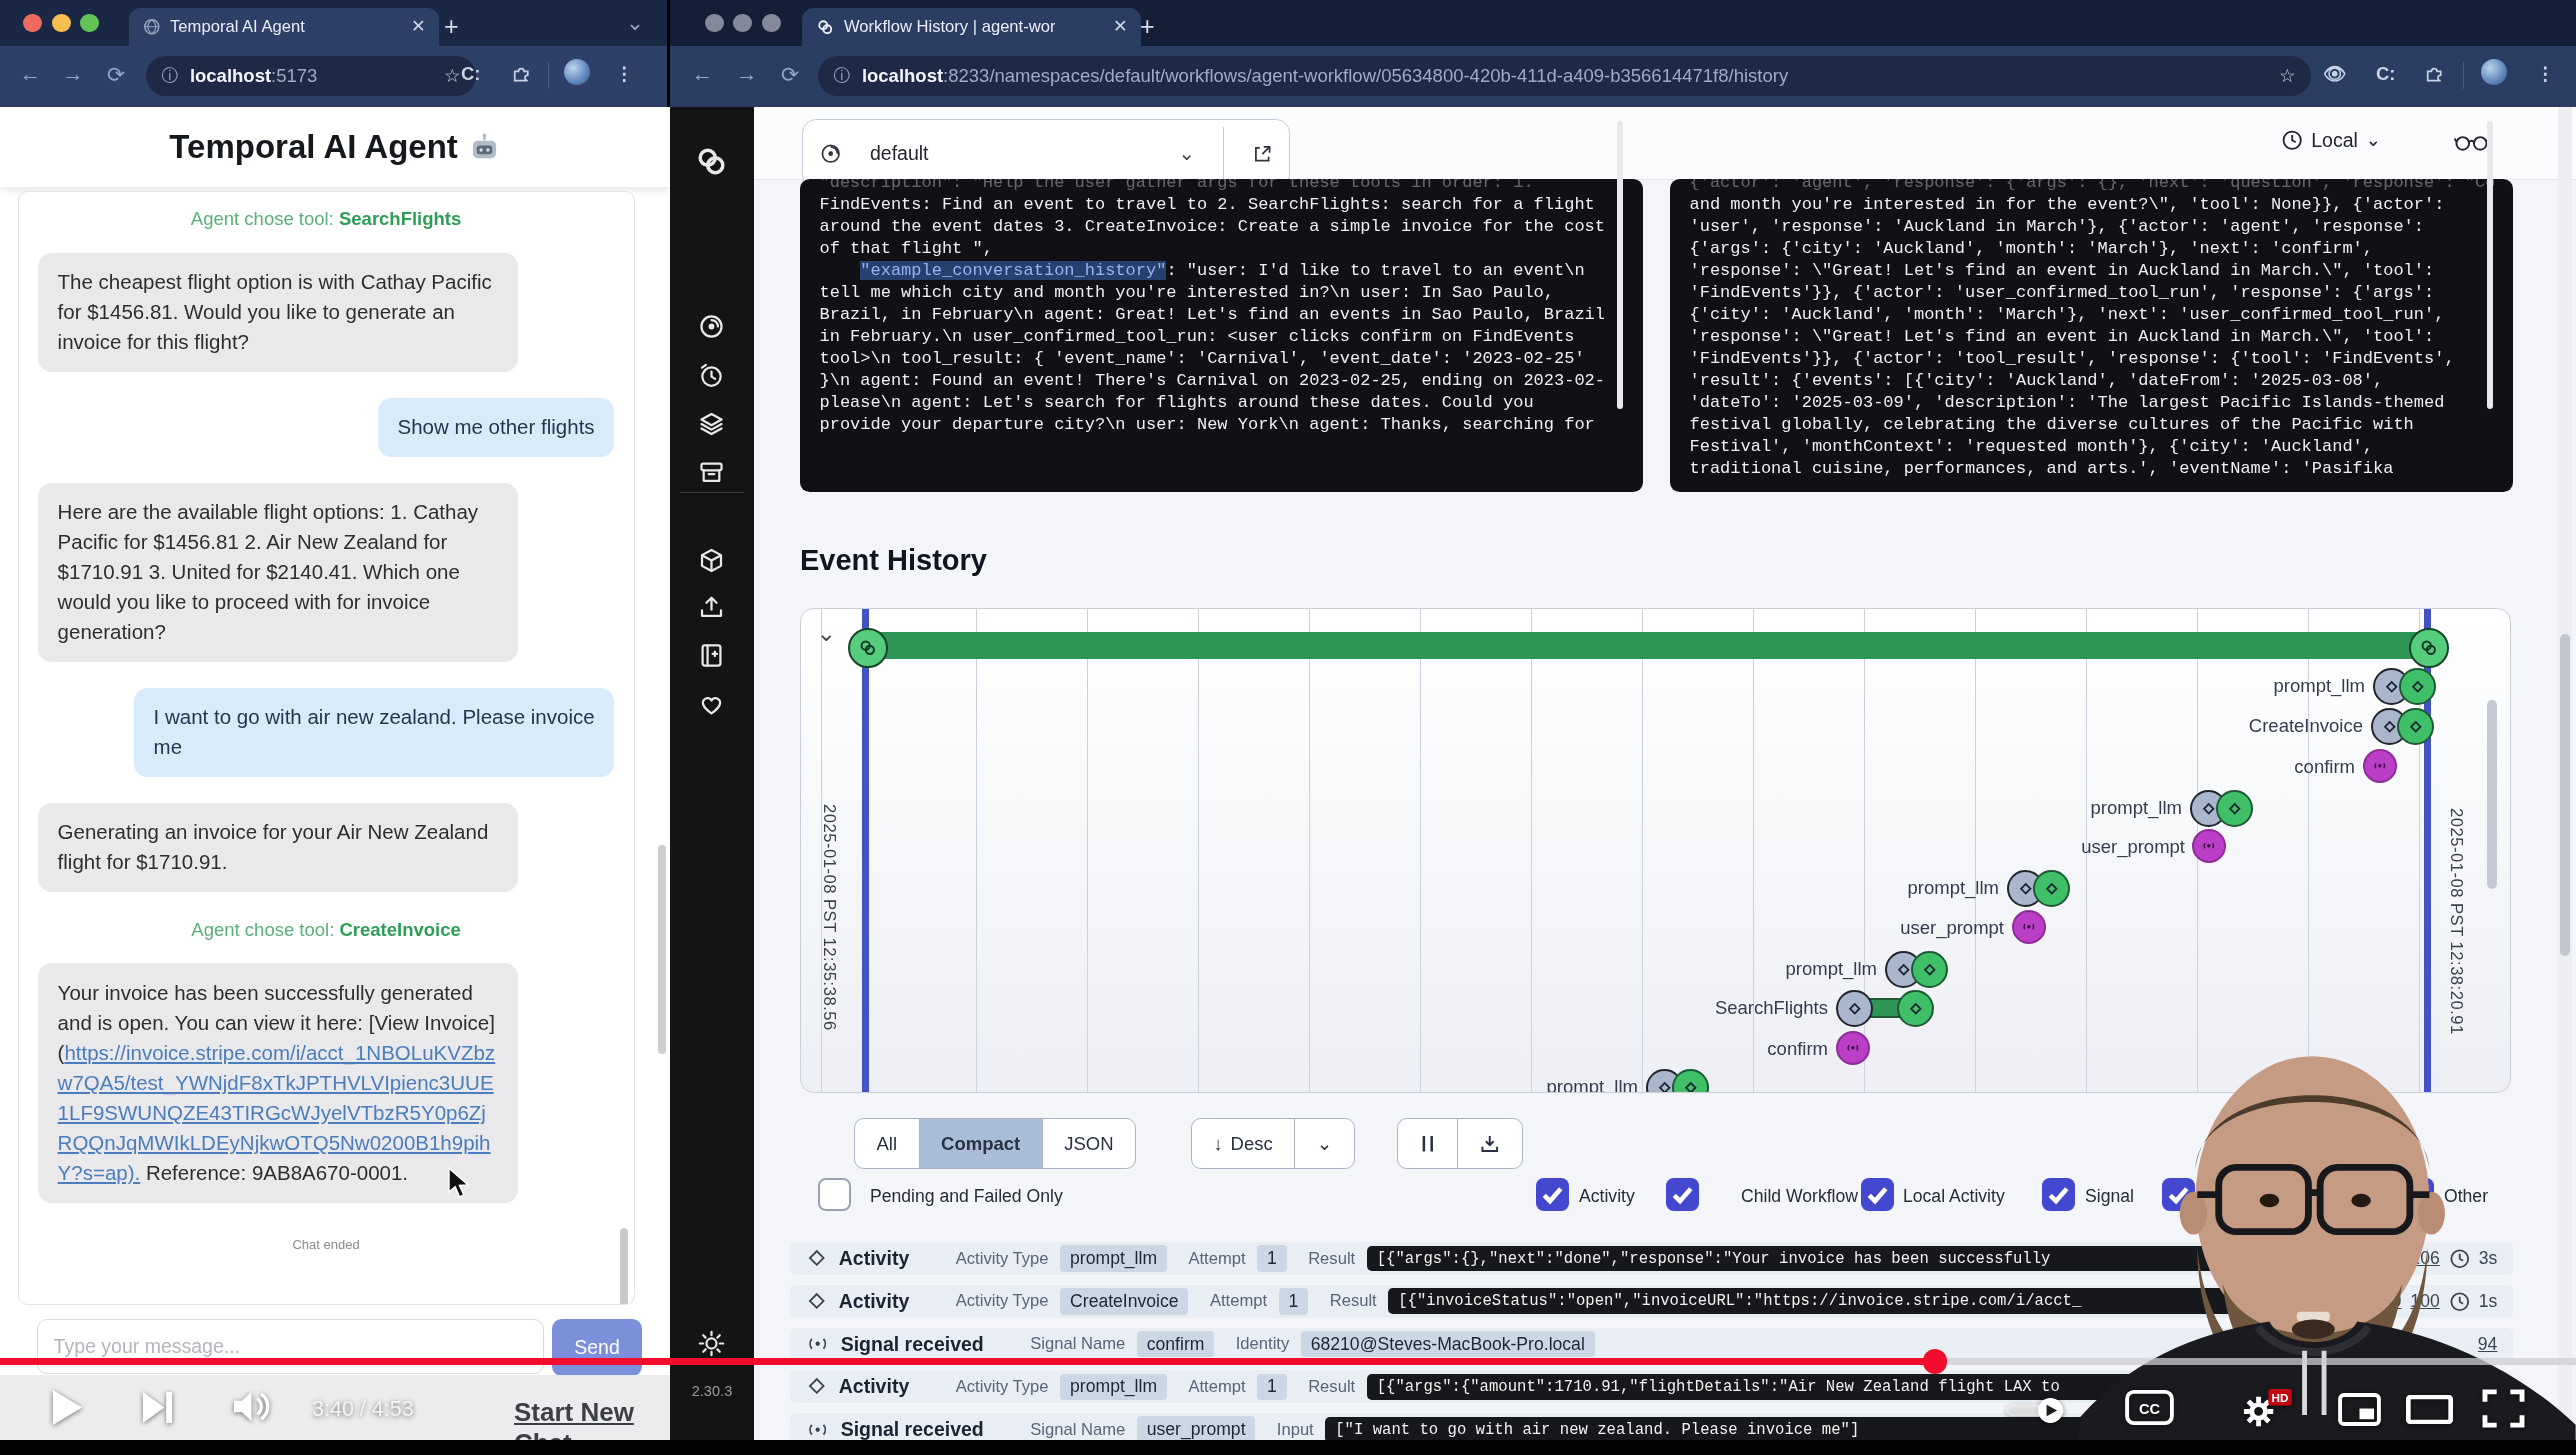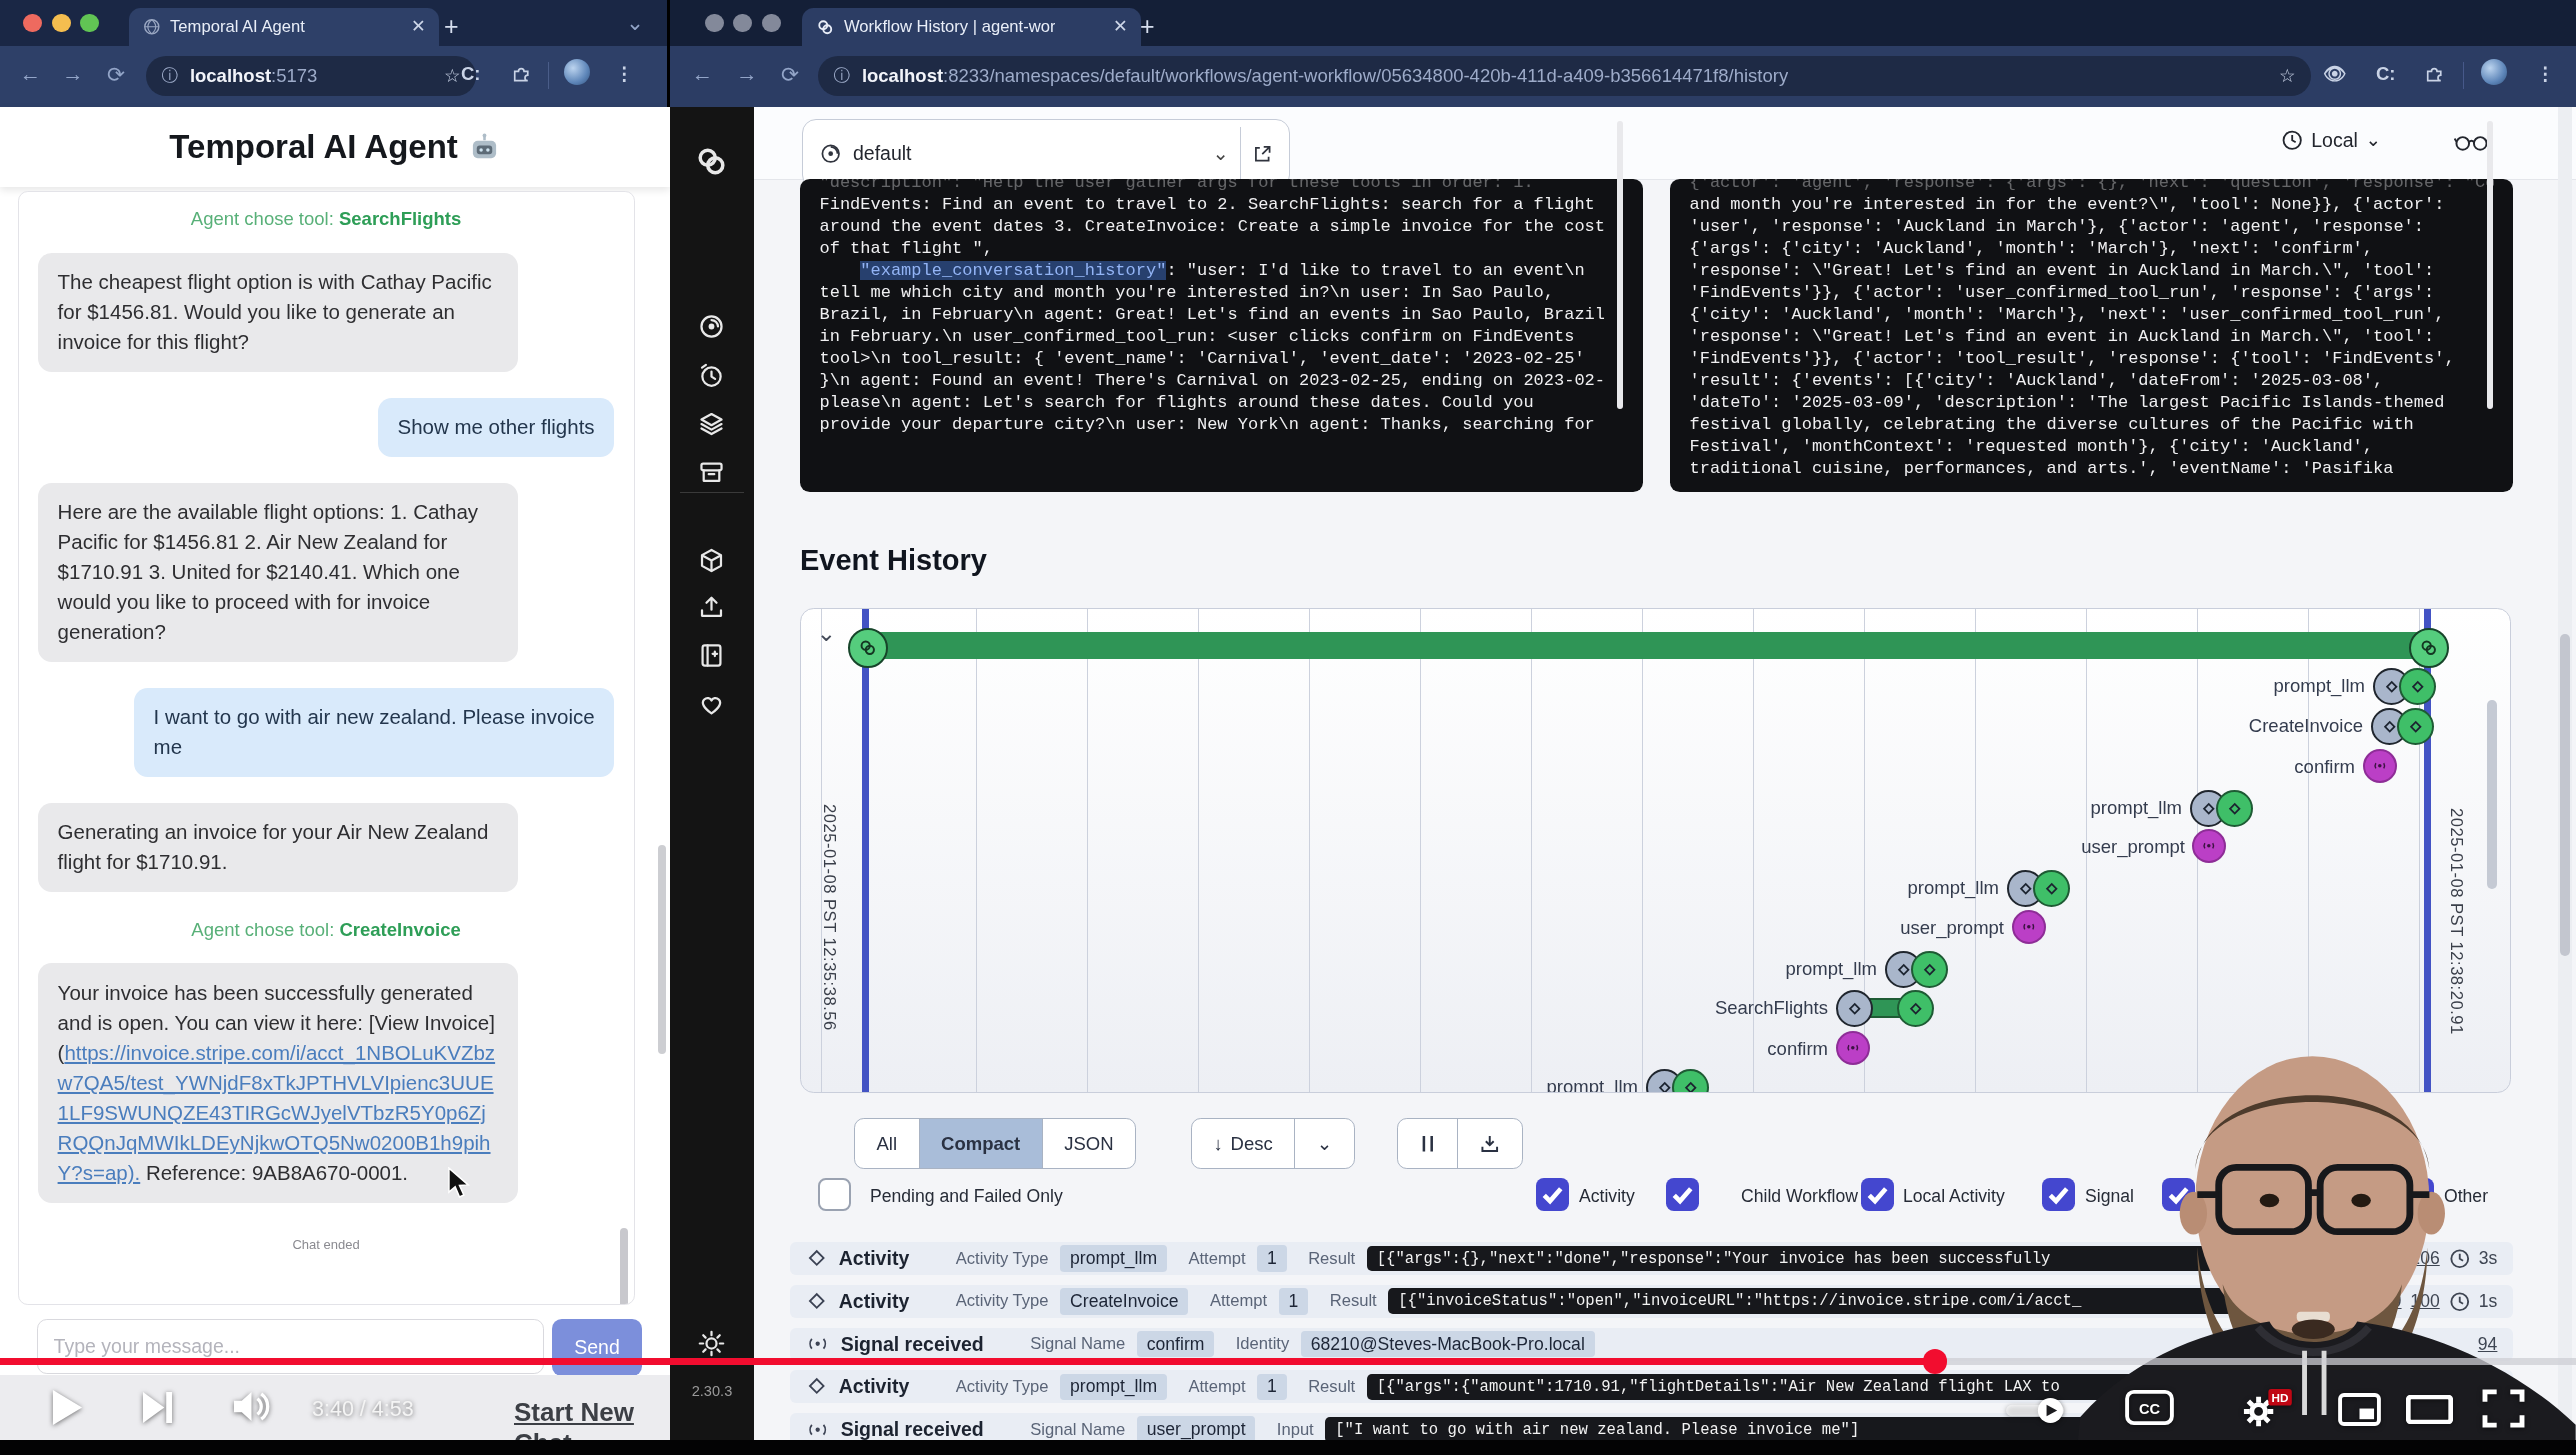--- a/index.html
+++ b/index.html
@@ -58,21 +58,21 @@
   .sbicon{position:absolute;left:27px;width:29px;height:29px;}
   .sbicon svg{stroke:#e8e8e8;stroke-width:2;fill:none;stroke-linecap:round;stroke-linejoin:round;}
   .sbicon .f{fill:#e8e8e8;stroke:none;}
   #sb-divider{position:absolute;left:9.8px;width:64px;height:1px;background:#3a3a3a;}
   #sb-version{position:absolute;left:0;width:84px;text-align:center;color:#9a9a9a;font-size:14.6px;}
 
   
   #right-page{position:absolute;left:754px;top:107px;width:1822px;height:1348px;background:#f4f5f8;}
   #ns-bar{position:absolute;left:0;top:0;width:1822px;height:72px;background:#fbfcfe;border-bottom:1px solid #e4e6eb;}
   #ns-select{position:absolute;left:48px;top:11.7px;width:488px;height:70px;background:#fff;border:1.5px solid #c6ccd8;
-             border-radius:14px;display:flex;align-items:center;padding:0 15.6px;box-sizing:border-box;gap:11px;}
+             border-radius:14px;display:flex;align-items:center;padding:0 15.6px;box-sizing:border-box;gap:28px;}
   #ns-select .grow{flex:1;font-size:19.5px;color:#23262e;}
   .vdiv{width:1px;height:53px;background:#c6ccd8;}
   #local-cluster{position:absolute;left:1527px;top:21.5px;display:flex;align-items:center;gap:7.8px;font-size:19.5px;color:#23262e;}
   #encoder-icon{position:absolute;left:1700px;top:21.5px;}
 
   .codeblock{position:absolute;top:72px;width:843px;height:313px;background:#101114;border-radius:9.8px;
              overflow:hidden;padding:2px 19.5px 0 19.5px;box-sizing:border-box;}
   .cl{font-family:"Liberation Mono",monospace;font-size:17px;line-height:22px;color:#f0f0f2;
       white-space:pre;overflow:hidden;}
   .cl.fade{opacity:.38;margin-top:-8.8px;}

